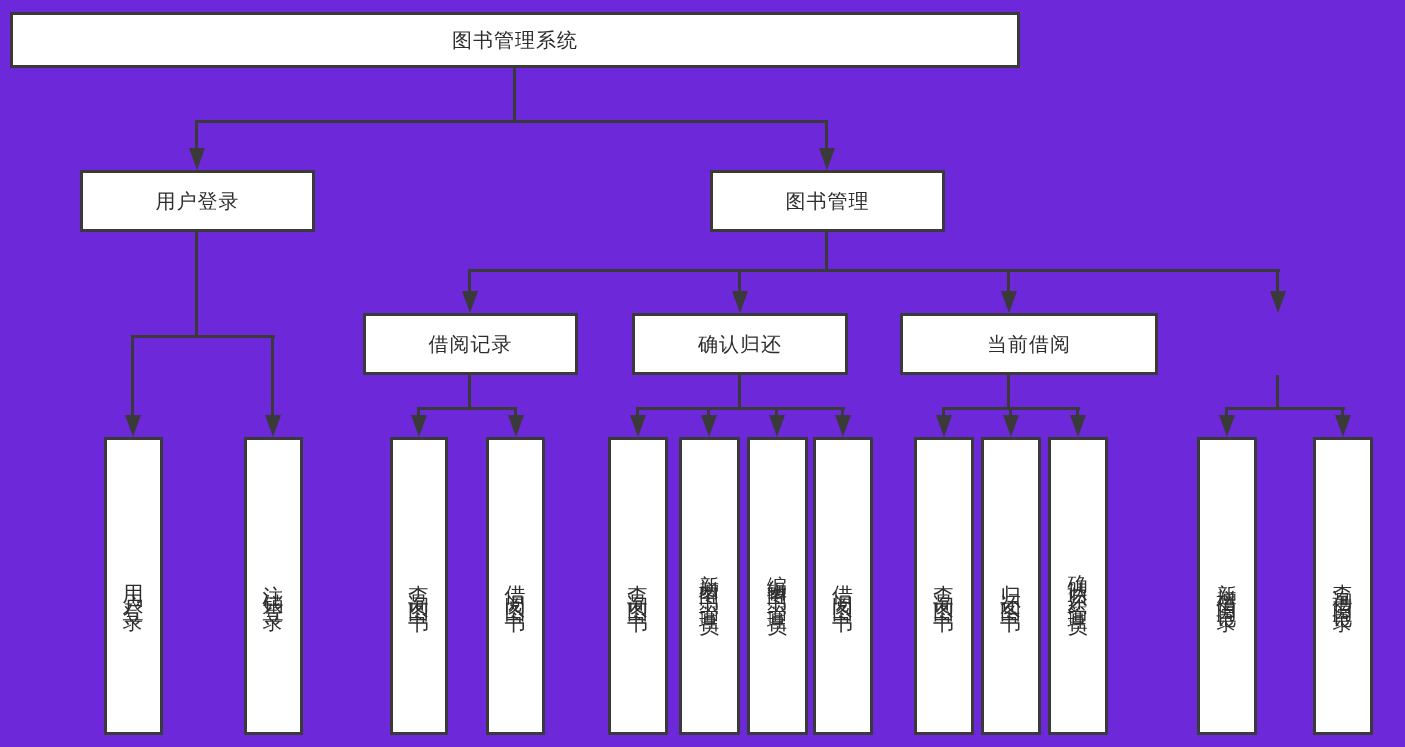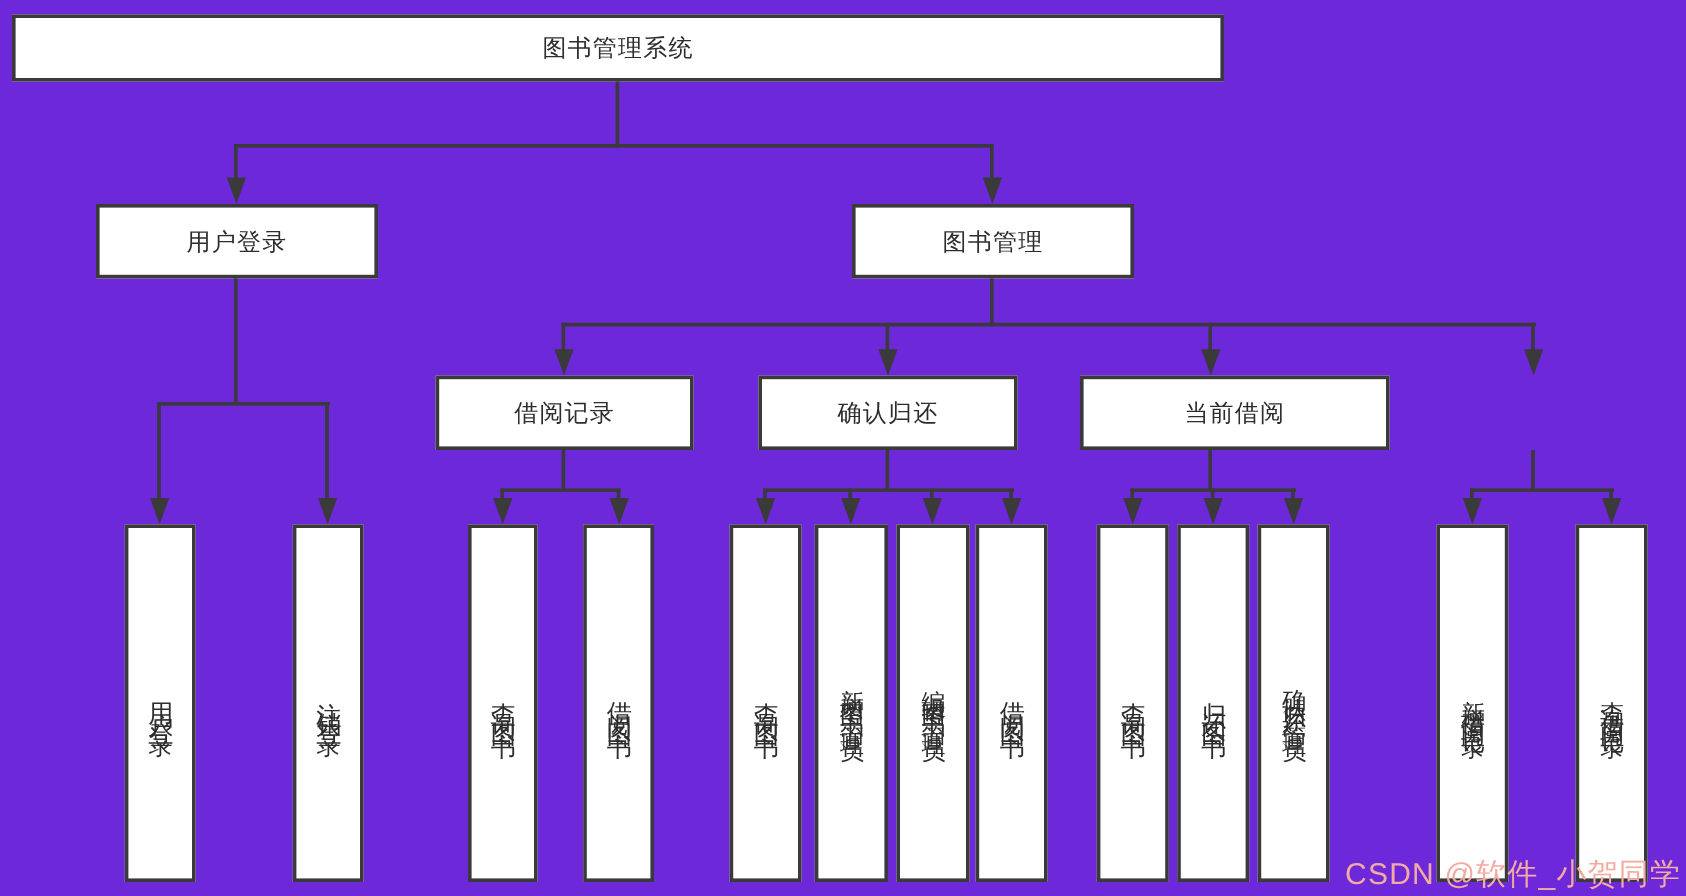--- a/index.html
+++ b/index.html
@@ -176,15 +176,14 @@
     <span class="vtext tight">确认归还（管理员）</span>
   </div>
 
   <div class="leaf" style="left:1197px;top:437px;width:60px;height:298px">
     <span class="vtext tight">新增借阅记录</span>
   </div>
   <div class="leaf" style="left:1313px;top:437px;width:60px;height:298px">
     <span class="vtext tight">查询借阅记录</span>
   </div>
 
-  <div class="watermark">CSDN @软件_小贺同学</div>
 
 </div>
 
 </body></html>

